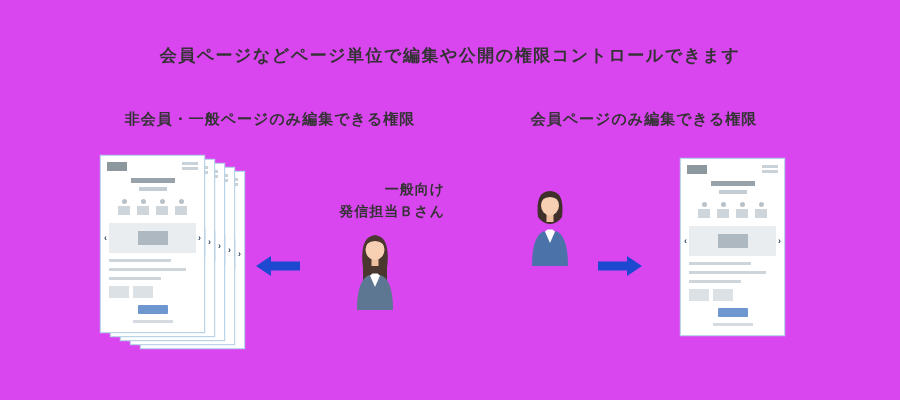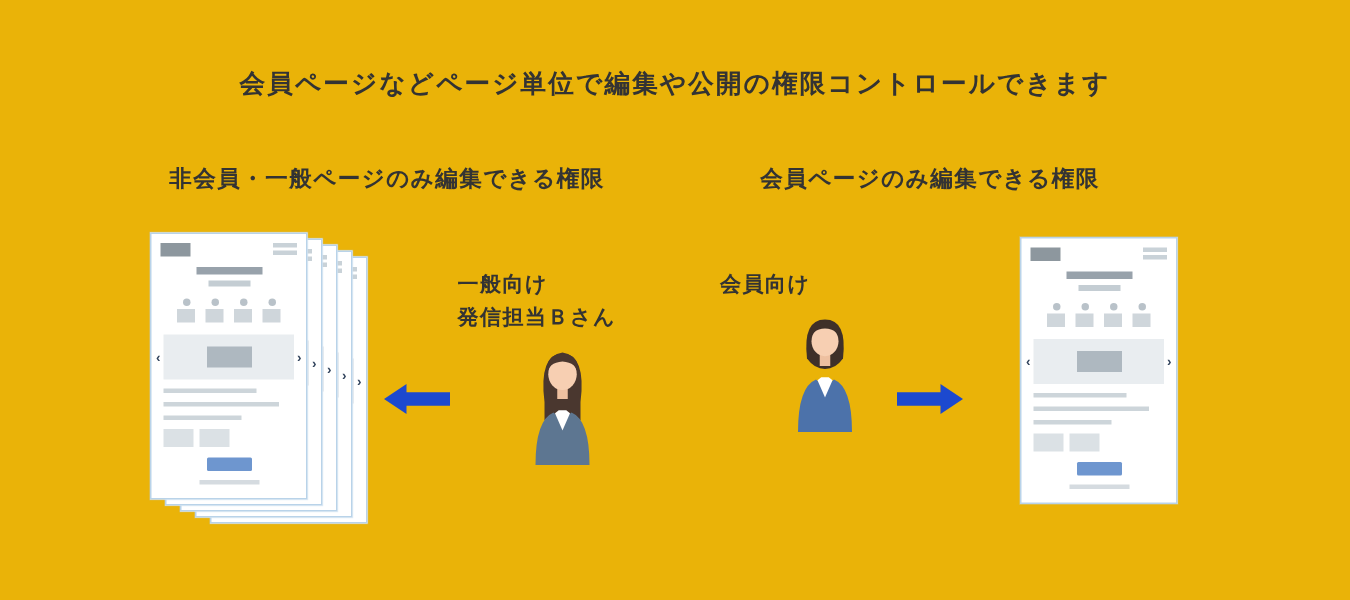--- a/index.html
+++ b/index.html
@@ -1,29 +1,29 @@
 <!DOCTYPE html>
 <html><head>
 <meta charset="utf-8">
 <style>
   html,body{margin:0;padding:0;}
   .canvas{
-    position:relative;width:900px;height:400px;background:#eab308;
+    position:relative;width:900px;height:400px;background:#d946ef;
     font-family:"Liberation Sans","DejaVu Sans",sans-serif;color:#333;overflow:hidden;
   }
   .main-title{
     position:absolute;top:44px;left:0;width:900px;text-align:center;
     font-size:17px;font-weight:bold;letter-spacing:1.5px;color:#333;
   }
   .group-heading{
     position:absolute;top:110px;text-align:center;font-size:15px;font-weight:bold;
     letter-spacing:1px;color:#333;
   }
-  .group-heading.left{left:28px;width:460px;}
-  .group-heading.right{left:400px;width:440px;}
+  .group-heading.left{left:40px;width:460px;}
+  .group-heading.right{left:424px;width:440px;}
 
   
   .stack{position:absolute;}
   .stack.left{left:100px;top:155px;width:150px;height:200px;}
   .stack.right{left:680px;top:158px;width:110px;height:180px;}
   .wf{
     position:absolute;width:105px;height:178px;background:#fff;
     border:1px solid #b9d3e9;box-sizing:border-box;
     box-shadow:0 0 0 0.5px rgba(185,211,233,.4);
   }
@@ -43,21 +43,21 @@
   .wf-line{height:3px;background:#cdd5da;margin:6px 8px 0;}
   .wf-line.l1{width:60%;}
   .wf-line.l2{width:75%;}
   .wf-line.l3{width:50%;}
   .wf-grid{display:flex;gap:4px;margin:6px 8px 0;}
   .wf-grid i{display:block;width:20px;height:12px;background:#dbe1e5;}
   .wf-btn{width:30px;height:9px;background:#6e96cf;margin:7px auto 0;border-radius:1px;}
   .wf-foot{width:40px;height:3px;background:#d5dbe0;margin:6px auto 0;}
 
   
-  .persona{position:absolute;width:140px;text-align:left;}
+  .persona{position:absolute;width:140px;text-align:right;}
   .persona.a{left:305px;top:178px;}
   .persona.b{left:480px;top:178px;}
   .persona-label{font-size:14px;font-weight:bold;line-height:22px;color:#333;letter-spacing:1px;}
   .persona svg{display:block;margin:6px auto 0;}
 
   
   .flow-arrow{position:absolute;}
   .flow-arrow.left{left:256px;top:255px;}
   .flow-arrow.right{left:598px;top:255px;}
 </style>
@@ -365,21 +365,20 @@
       <path d="M14 40 Q10 9 26 7 Q42 9 38 40 L38 52 Q26 56 14 52 Z" fill="#4a372f"></path>
       <rect x="22.5" y="29" width="7" height="9" fill="#eec0a0"></rect>
       <ellipse cx="26" cy="21.5" rx="9.5" ry="10.5" fill="#f7cfb2"></ellipse>
       <path d="M15.5 22 Q14.5 8 26 8 Q37.5 8 36.5 22 Q35.5 13.5 26 13 Q16.5 13.5 15.5 22 Z" fill="#4a372f"></path>
       <path d="M8 82 Q8 52 20 47 L26 52 L32 47 Q44 52 44 82 Z" fill="#5d7691"></path>
       <path d="M21 47.5 L26 59 L31 47.5 L28.5 45.5 L23.5 45.5 Z" fill="#ffffff"></path>
     </svg>
   </div>
 
   <div class="persona b">
-    <div class="persona-label">会員向け</div>
     <svg width="52" height="82" viewBox="0 0 52 82">
       <path d="M14 33 Q11 7 26 7 Q41 7 38 33 Q33 40 26 40 Q19 40 14 33 Z" fill="#3f3029"></path>
       <rect x="22.5" y="29" width="7" height="9" fill="#eec0a0"></rect>
       <ellipse cx="26" cy="21.5" rx="9" ry="10" fill="#f7cfb2"></ellipse>
       <path d="M16 21 Q15 8 26 8 Q37 8 36 21 Q35 13.5 26 13 Q17 13.5 16 21 Z" fill="#3f3029"></path>
       <path d="M8 82 Q8 52 20 47 L26 52 L32 47 Q44 52 44 82 Z" fill="#4c72aa"></path>
       <path d="M21 47.5 L26 59 L31 47.5 L28.5 45.5 L23.5 45.5 Z" fill="#ffffff"></path>
     </svg>
   </div>
 

